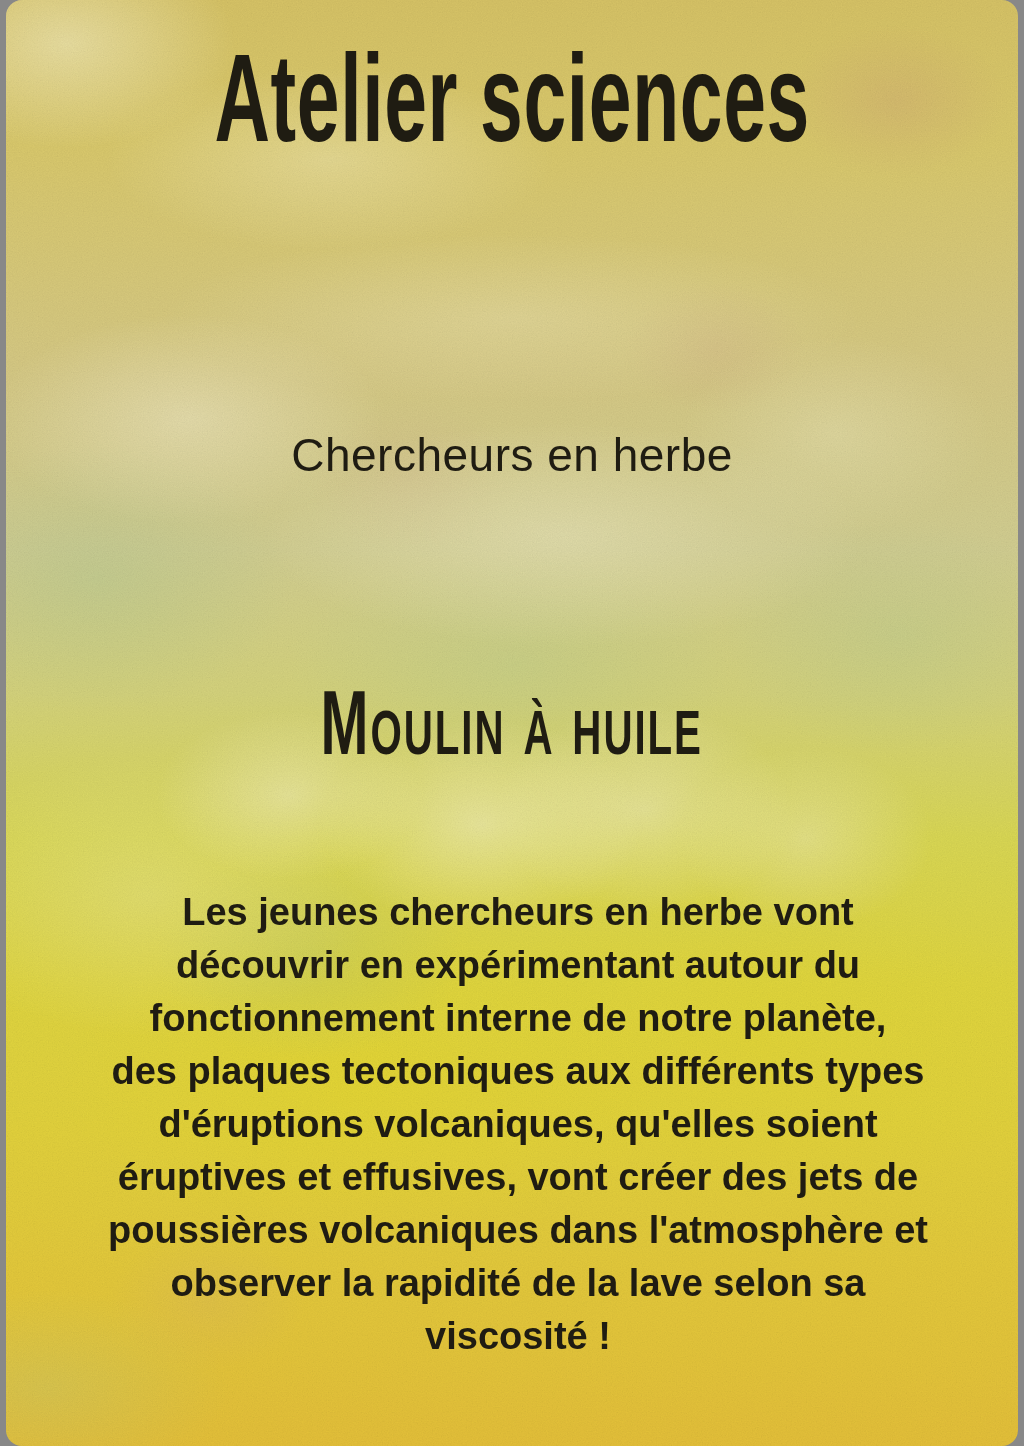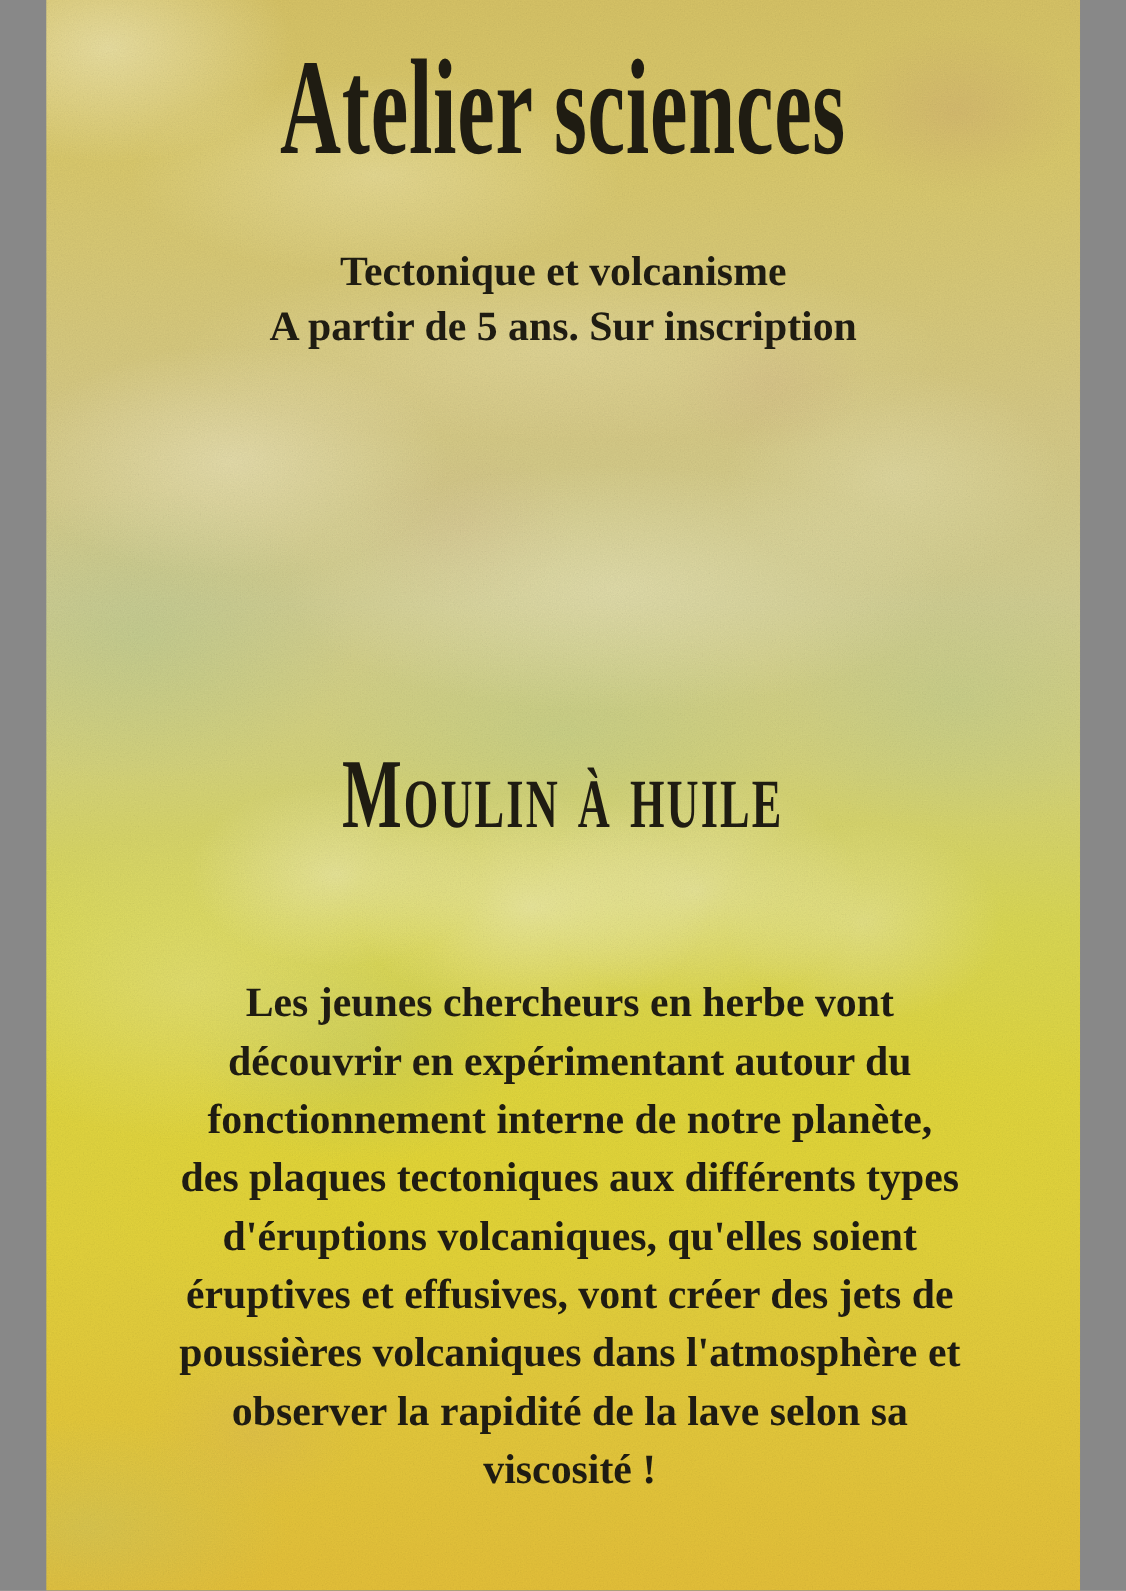--- a/index.html
+++ b/index.html
@@ -2,26 +2,27 @@
 <html><head>
 <meta charset="utf-8">
 <style>
   html, body {
     margin: 0;
     padding: 0;
     background: #888;
   }
   .poster {
     position: relative;
-    width: 940px;
+    width: 1012px;
     height: 1446px;
     margin: 0 auto;
     overflow: hidden;
-    font-family: Liberation Serif, serif;
+    font-family: Liberation Sans, sans-serif;
     color: #1f1c12;
+    border-radius: 16px;
   }
   
   .bg {
     position: absolute;
     inset: 0;
     background:
       
       radial-gradient(240px 150px at 6% 3%,  rgba(250,246,208,0.55), transparent 70%),
       radial-gradient(320px 130px at 32% 11%, rgba(248,242,200,0.40), transparent 70%),
       radial-gradient(280px 150px at 18% 29%, rgba(246,240,206,0.50), transparent 70%),
@@ -124,25 +125,22 @@
       <feTurbulence type="fractalNoise" baseFrequency="0.8" numOctaves="2" seed="7" stitchTiles="stitch"></feTurbulence>
       <feColorMatrix type="matrix" values="0.33 0.33 0.33 0 0  0.33 0.33 0.33 0 0  0.33 0.33 0.33 0 0  0 0 0 0 1"></feColorMatrix>
     </filter>
     <rect width="1024" height="1446" filter="url(#grainF)"></rect>
   </svg>
 
   <h1 class="layer-text title" style="margin:0;">
     <span class="squeeze">Atelier sciences</span>
   </h1>
 
-  <div class="layer-text subtitle">
-    <div>Tectonique et volcanisme</div>
-    <div>A partir de 5 ans. Sur inscription</div>
-  </div>
 
+  <div class="layer-text organizer">Chercheurs en herbe</div>
 
 
   <div class="layer-text display-line venue">
     <span class="squeeze">Moulin à huile</span>
   </div>
 
   <p class="layer-text description" style="margin:0;">Les jeunes chercheurs en herbe vont
 découvrir en expérimentant autour du
 fonctionnement interne de notre planète,
 des plaques tectoniques aux différents types

